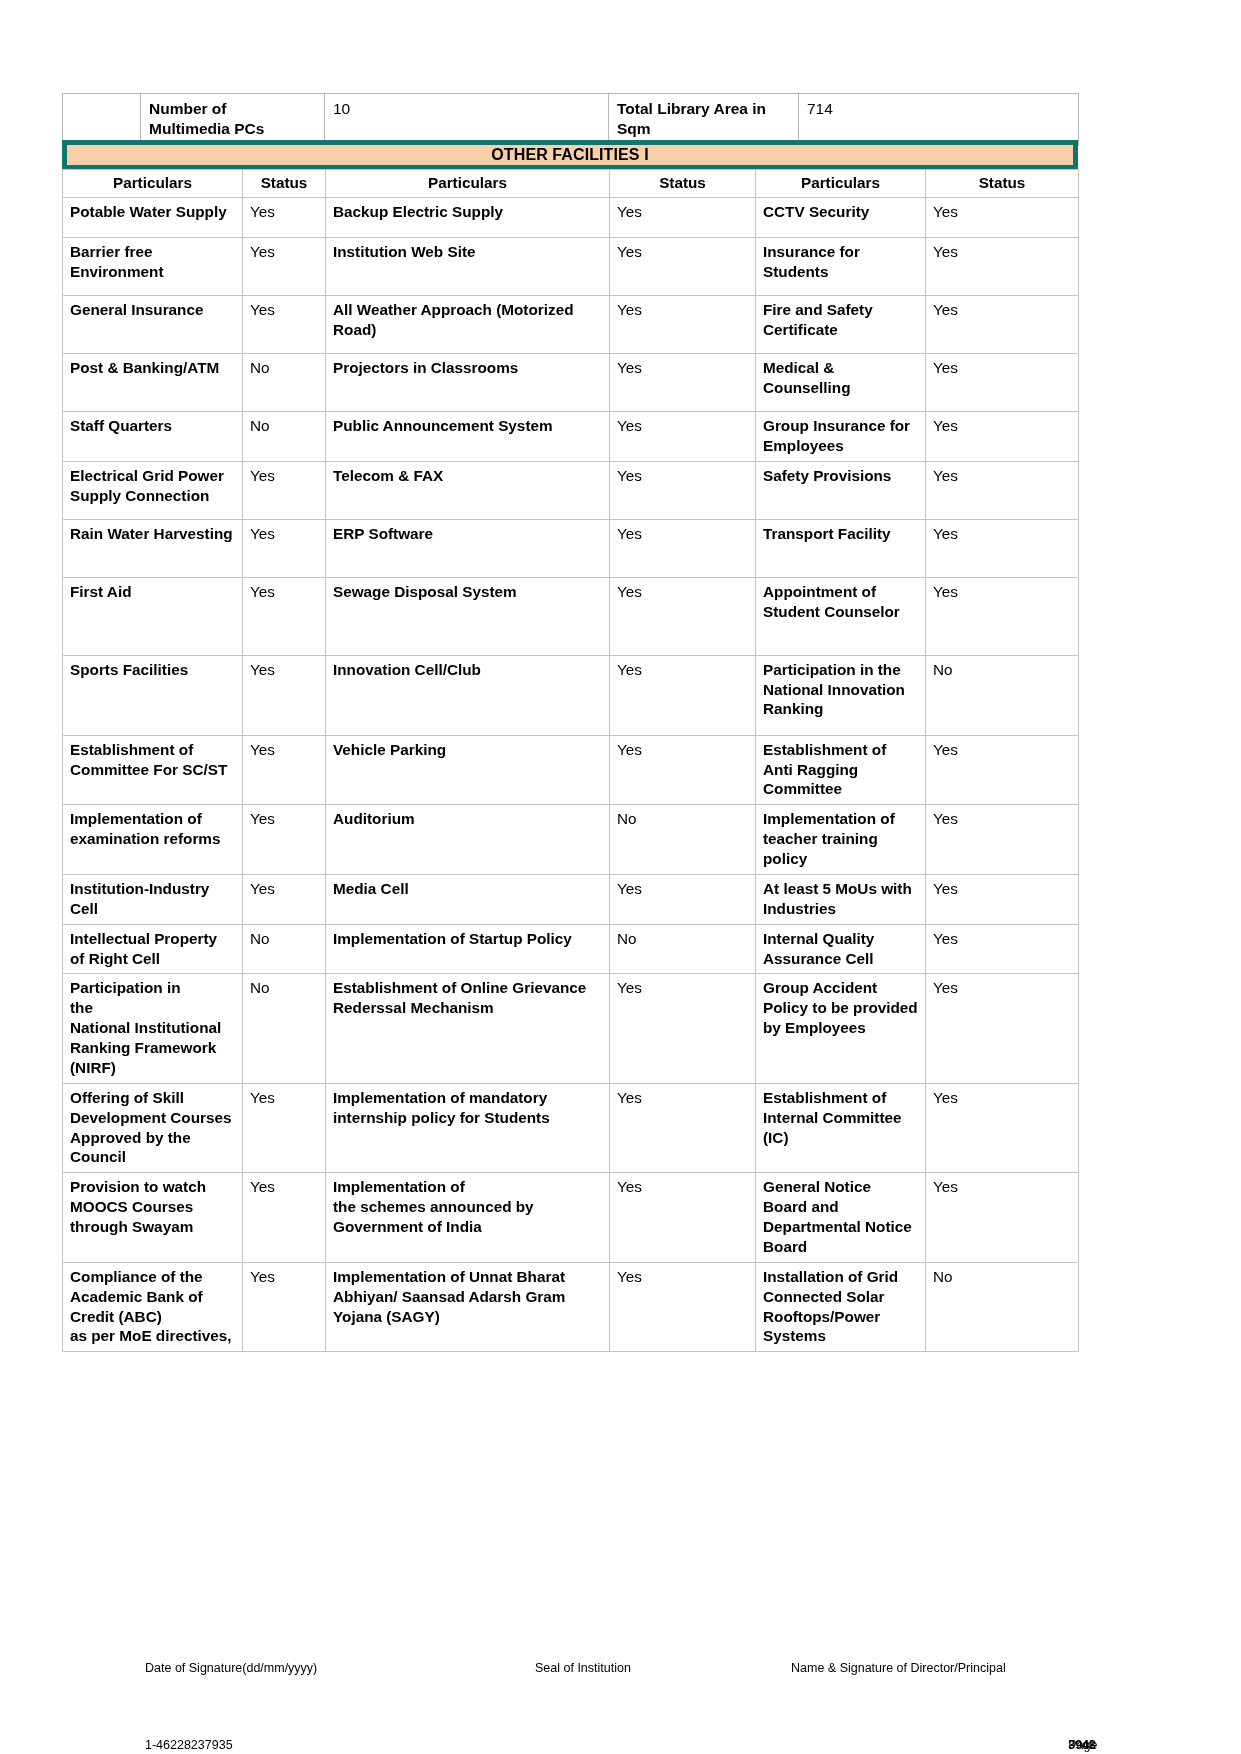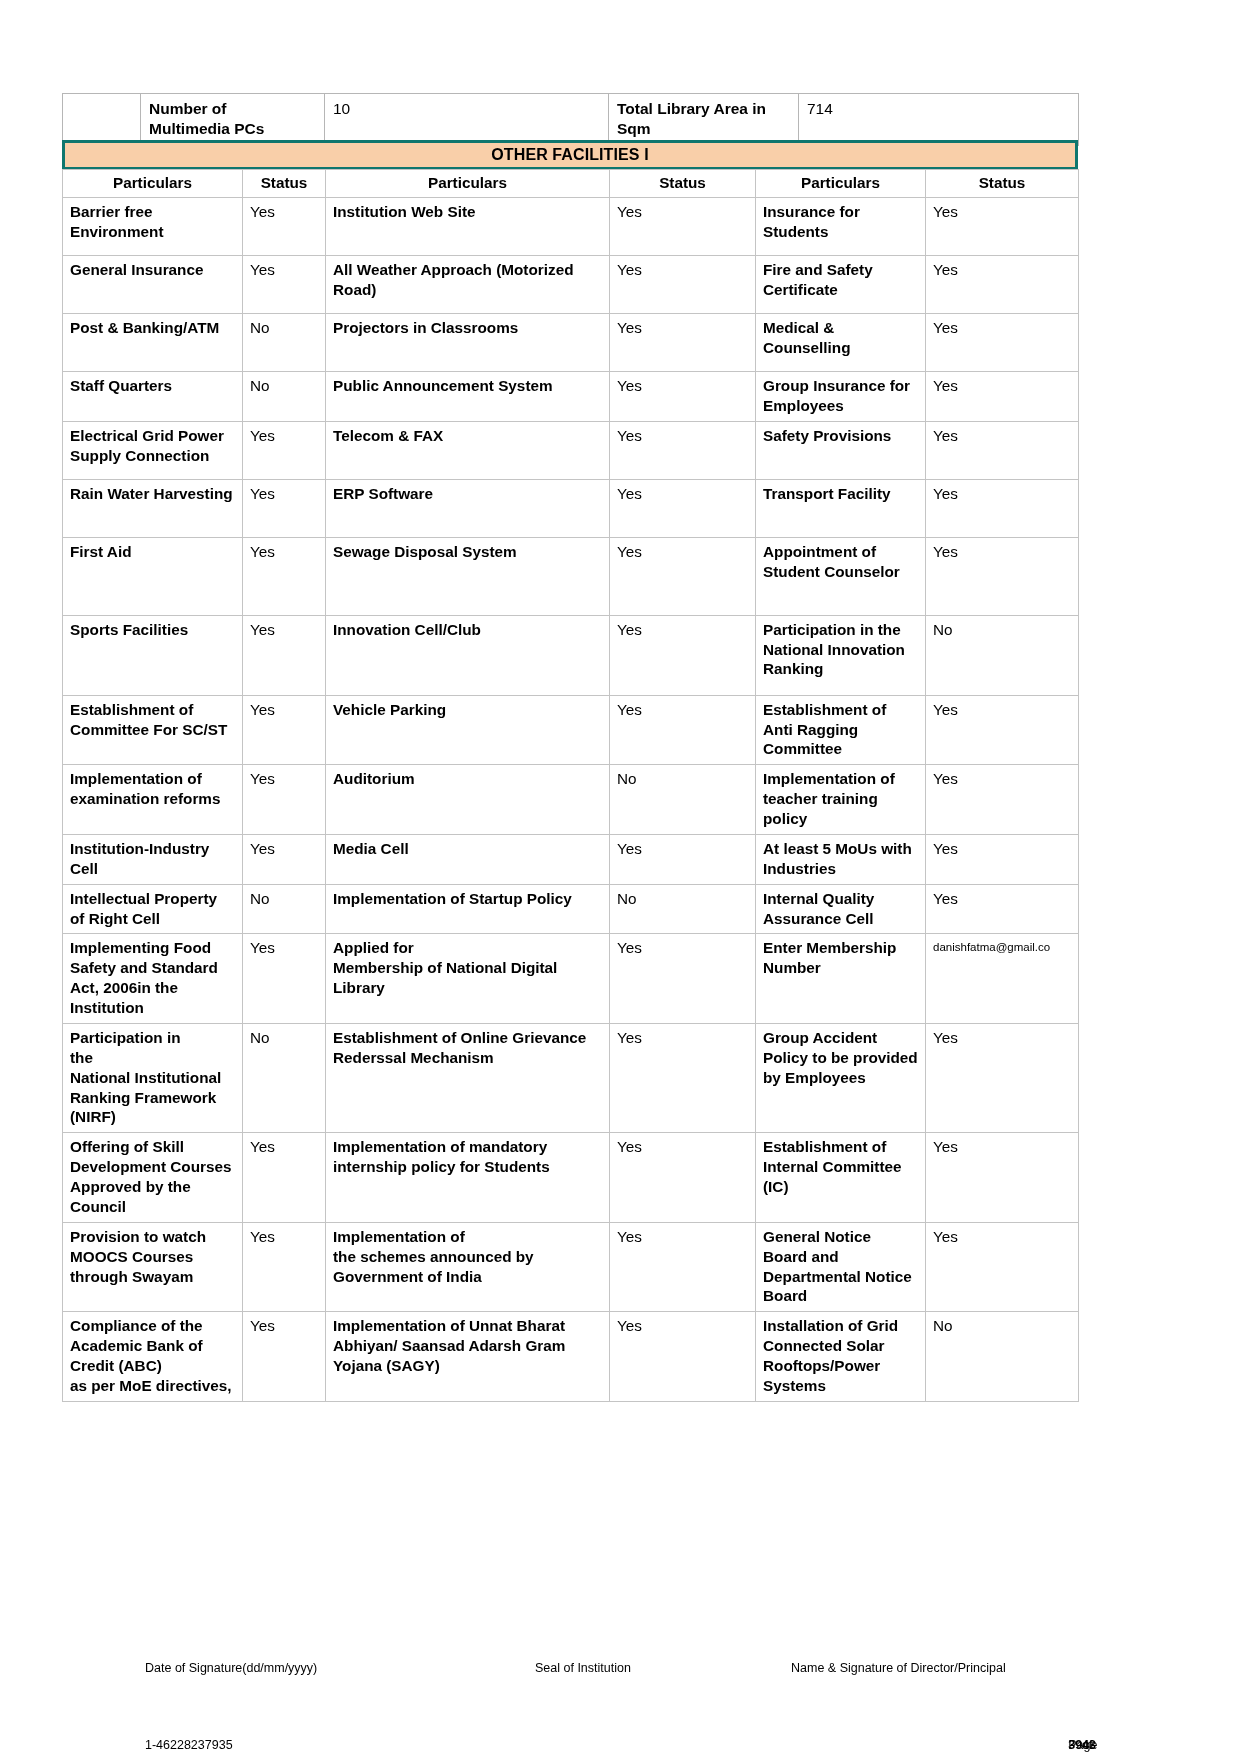--- a/index.html
+++ b/index.html
@@ -44,21 +44,21 @@
   .top-table td.val { font-weight: normal; }
 
   
   .banner {
     position: absolute;
     left: 62px;
     top: 140px;
     width: 1016px;
     height: 30px;
     background: #F9CFA9;
-    border: 3px solid #0f766e;
+    border: 5px solid #0f766e;
     box-sizing: border-box;
     display: flex;
     align-items: center;
     justify-content: center;
     font-size: 16px;
     font-weight: bold;
     letter-spacing: 0.1px;
   }
 
   
@@ -168,20 +168,28 @@
       <tr>
         <th>Particulars</th>
         <th>Status</th>
         <th>Particulars</th>
         <th>Status</th>
         <th>Particulars</th>
         <th>Status</th>
       </tr>
     </thead>
     <tbody id="fac-body">
+        <tr style="height: 40px;">
+          <td class="p">Potable Water Supply</td>
+          <td class="s">Yes</td>
+          <td class="p">Backup Electric Supply</td>
+          <td class="s">Yes</td>
+          <td class="p">CCTV Security</td>
+          <td class="s">Yes</td>
+        </tr>
         <tr style="height: 58px;">
           <td class="p">Barrier free Environment</td>
           <td class="s">Yes</td>
           <td class="p">Institution Web Site</td>
           <td class="s">Yes</td>
           <td class="p">Insurance for Students</td>
           <td class="s">Yes</td>
         </tr>
         <tr style="height: 58px;">
           <td class="p">General Insurance</td>
@@ -263,28 +271,20 @@
           <td class="p">At least 5 MoUs with Industries</td>
           <td class="s">Yes</td>
         </tr>
         <tr style="height: 40px; padding-left: 29px;">
           <td class="p">Intellectual Property of Right Cell</td>
           <td class="s">No</td>
           <td class="p">Implementation of Startup Policy</td>
           <td class="s">No</td>
           <td class="p">Internal Quality Assurance Cell</td>
           <td class="s">Yes</td>
-        </tr>
-        <tr style="height: 80px;">
-          <td class="p">Implementing Food Safety and Standard Act, 2006in the Institution</td>
-          <td class="s">Yes</td>
-          <td class="p">Applied for<br>Membership of National Digital Library</td>
-          <td class="s">Yes</td>
-          <td class="p">Enter Membership Number</td>
-          <td class="email">danishfatma@gmail.co</td>
         </tr>
         <tr style="height: 100px;">
           <td class="p">Participation in<br>the<br>National Institutional Ranking Framework (NIRF)</td>
           <td class="s">No</td>
           <td class="p">Establishment of Online Grievance Rederssal Mechanism</td>
           <td class="s">Yes</td>
           <td class="p">Group Accident Policy to be provided by Employees</td>
           <td class="s">Yes</td>
         </tr>
         <tr style="height: 60px;">

